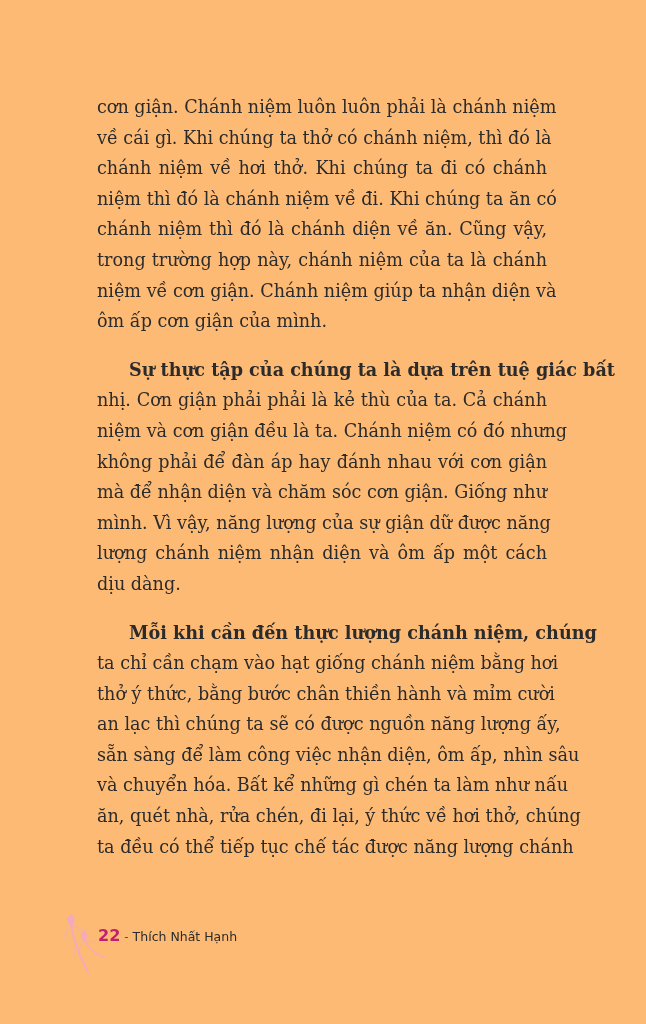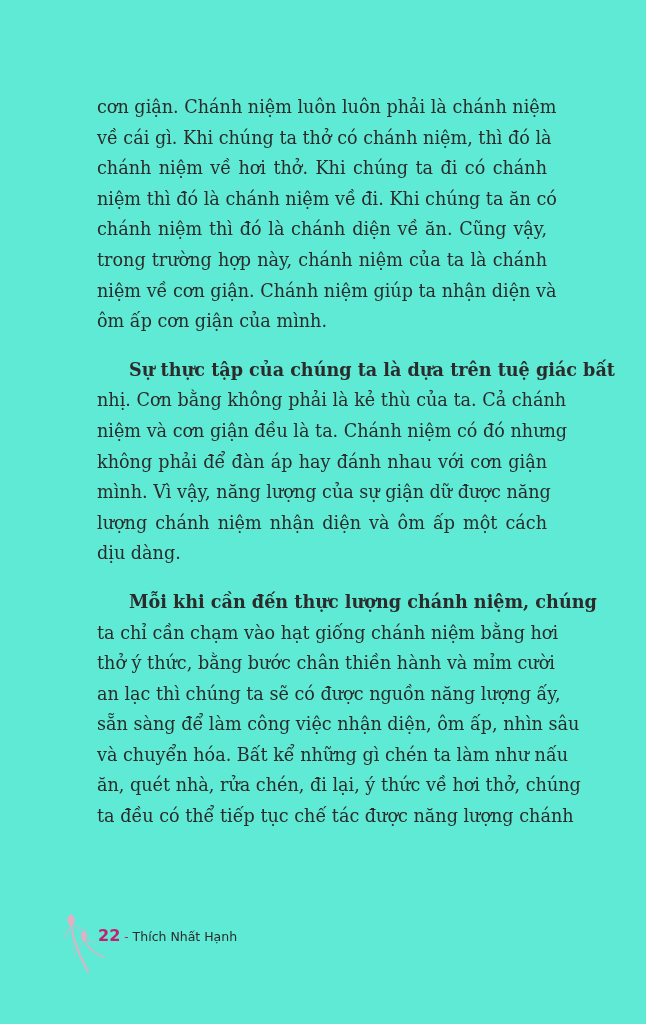--- a/index.html
+++ b/index.html
@@ -11,21 +11,21 @@
       width: 646px;
       height: 1024px;
       position: relative;
       overflow: hidden;
     }
     .page {
       position: absolute;
       left: 0; top: 0;
       width: 646px;
       height: 1024px;
-      background: #5eead4;
+      background: #fdba74;
     }
     .body-text {
       position: absolute;
       left: 97px;
       top: 92px;
       width: 450px;
       font-family: "DejaVu Serif", "Liberation Serif", serif;
       font-size: 17.6px;
       line-height: 30.6px;
       color: #2b2b2b;
@@ -101,23 +101,24 @@
       <span class="line">niệm thì đó là chánh niệm về đi. Khi chúng ta ăn có</span>
       <span class="line">chánh niệm thì đó là chánh diện về ăn. Cũng vậy,</span>
       <span class="line">trong trường hợp này, chánh niệm của ta là chánh</span>
       <span class="line">niệm về cơn giận. Chánh niệm giúp ta nhận diện và</span>
       <span class="line last">ôm ấp cơn giận của mình.</span>
     </div>
     <span class="para-gap"></span>
 
     <div>
       <span class="line indent">Sự thực tập của chúng ta là dựa trên tuệ giác bất</span>
-      <span class="line">nhị. Cơn bằng không phải là kẻ thù của ta. Cả chánh</span>
+      <span class="line">nhị. Cơn giận phải phải là kẻ thù của ta. Cả chánh</span>
       <span class="line">niệm và cơn giận đều là ta. Chánh niệm có đó nhưng</span>
       <span class="line">không phải để đàn áp hay đánh nhau với cơn giận</span>
+      <span class="line">mà để nhận diện và chăm sóc cơn giận. Giống như</span>
       <span class="line">mình. Vì vậy, năng lượng của sự giận dữ được năng</span>
       <span class="line">lượng chánh niệm nhận diện và ôm ấp một cách</span>
       <span class="line last">dịu dàng.</span>
     </div>
     <span class="para-gap"></span>
 
     <div>
       <span class="line indent">Mỗi khi cần đến thực lượng chánh niệm, chúng</span>
       <span class="line">ta chỉ cần chạm vào hạt giống chánh niệm bằng hơi</span>
       <span class="line">thở ý thức, bằng bước chân thiền hành và mỉm cười</span>

